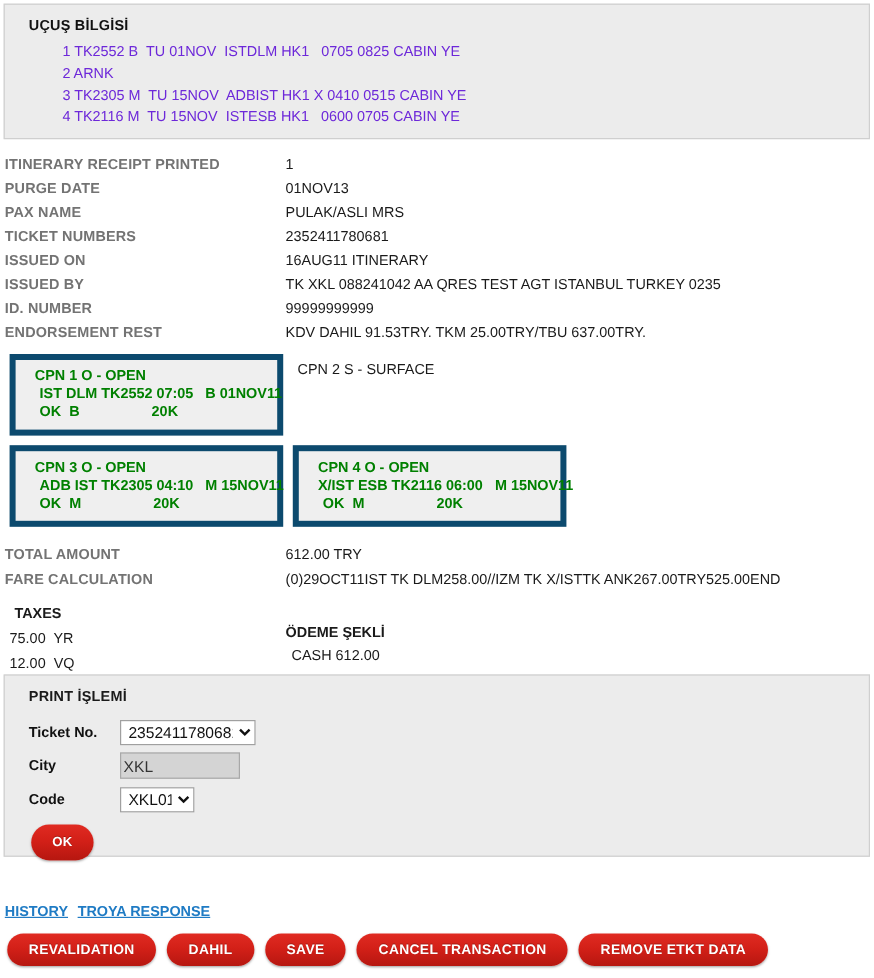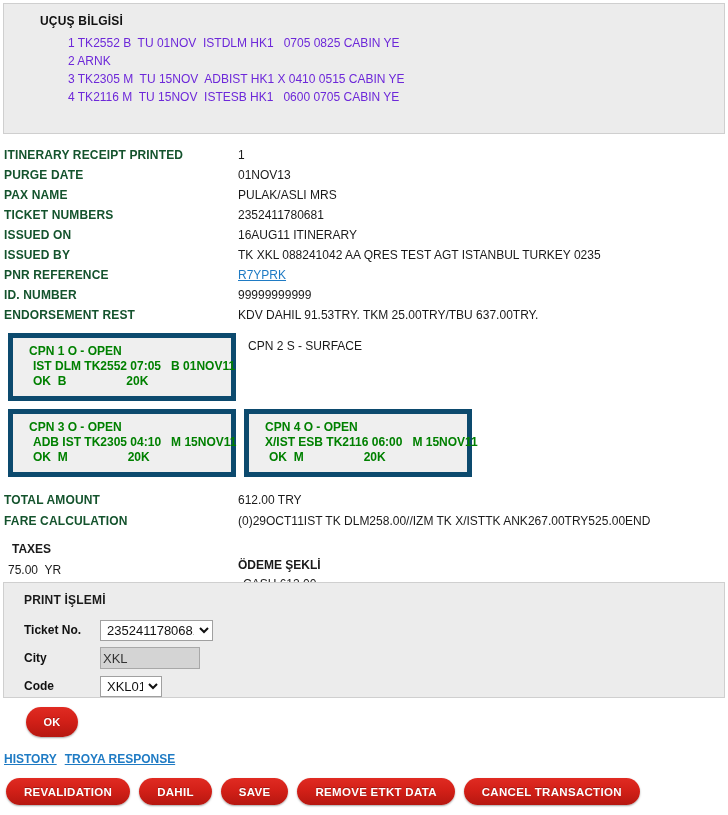--- a/index.html
+++ b/index.html
@@ -10,22 +10,22 @@
     font-family: "Liberation Sans", sans-serif;
     color: #1a1a1a;
     overflow: hidden;
   }
 
   
   .flight-panel {
     margin: 3px 3px 0 3px;
     background: #ececec;
     border: 1px solid #cfcfcf;
-    padding: 8px 0 9px 16px;
-    height: 131px;
+    padding: 8px 0 9px 0;
+    height: 113px;
   }
   .flight-title {
     font-size: 12px;
     font-weight: bold;
     letter-spacing: .2px;
     padding: 2px 0 6px 20px;
     color: #111;
   }
   .flight-row {
     font-size: 12px;
@@ -43,21 +43,21 @@
     display: flex;
     font-size: 12px;
     line-height: 20px;
     height: 20px;
   }
   .dlabel {
     width: 238px;
     padding-left: 4px;
     font-weight: bold;
     letter-spacing: .15px;
-    color: #14532d;
+    color: #737373;
   }
   .dvalue { color: #1a1a1a; white-space: pre; }
   .dvalue a {
     color: #1f7bc4;
     text-decoration: underline;
     cursor: pointer;
   }
 
   
   .coupons { padding: 8px 0 0 0; }
@@ -107,22 +107,22 @@
     font-size: 12px; line-height: 21px;
     padding-left: 4px; white-space: pre;
   }
   .pay-col { padding-top: 16px; }
   .pay-head { font-size: 12px; font-weight: bold; padding-bottom: 5px; }
   .pay-line { font-size: 12px; padding-left: 5px; }
 
   
   .print-panel {
     position: absolute;
-    left: 3px; top: 582px;
-    width: 722px; height: 116px;
+    left: 3px; top: 562px;
+    width: 722px; height: 152px;
     background: #ececec;
     border: 1px solid #cfcfcf;
     padding: 10px 0 0 20px;
   }
   .print-title {
     font-size: 12px; font-weight: bold;
     letter-spacing: .2px;
     padding-bottom: 9px;
   }
   .form-row {
@@ -219,24 +219,20 @@
   </div>
   <div class="drow">
     <div class="dlabel">ISSUED ON</div>
     <div class="dvalue">16AUG11 ITINERARY</div>
   </div>
   <div class="drow">
     <div class="dlabel">ISSUED BY</div>
     <div class="dvalue">TK XKL 088241042 AA QRES TEST AGT ISTANBUL TURKEY 0235</div>
   </div>
   <div class="drow">
-    <div class="dlabel">PNR REFERENCE</div>
-    <div class="dvalue"><a>R7YPRK</a></div>
-  </div>
-  <div class="drow">
     <div class="dlabel">ID. NUMBER</div>
     <div class="dvalue">99999999999</div>
   </div>
   <div class="drow">
     <div class="dlabel">ENDORSEMENT REST</div>
     <div class="dvalue">KDV DAHIL 91.53TRY. TKM 25.00TRY/TBU 637.00TRY.</div>
   </div>
 </div>
 
 <div class="coupons">
@@ -312,16 +308,16 @@
 </div>
 
 <div class="footer">
   <div class="links">
     <a>HISTORY</a><a>TROYA RESPONSE</a>
   </div>
   <div class="actions">
     <button class="btn-red action-btn">REVALIDATION</button>
     <button class="btn-red action-btn">DAHIL</button>
     <button class="btn-red action-btn">SAVE</button>
+    <button class="btn-red action-btn">CANCEL TRANSACTION</button>
     <button class="btn-red action-btn">REMOVE ETKT DATA</button>
-    <button class="btn-red action-btn">CANCEL TRANSACTION</button>
   </div>
 </div>
 
 </body></html>

